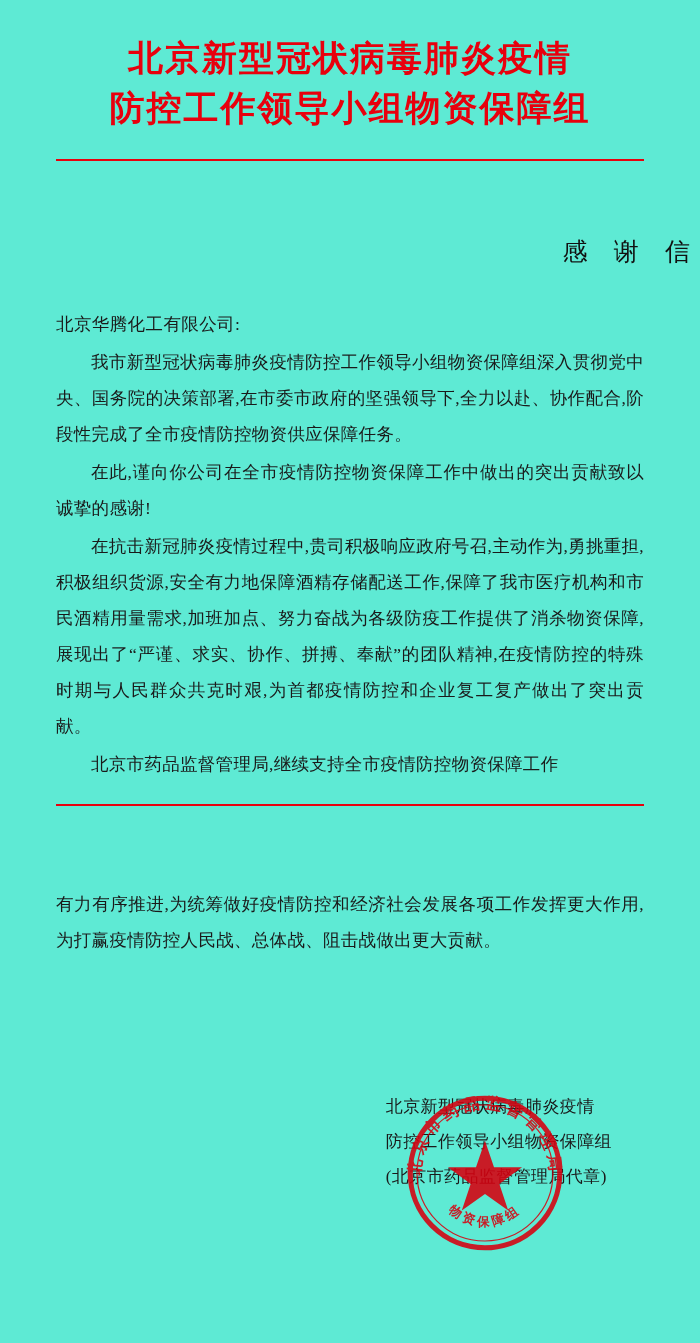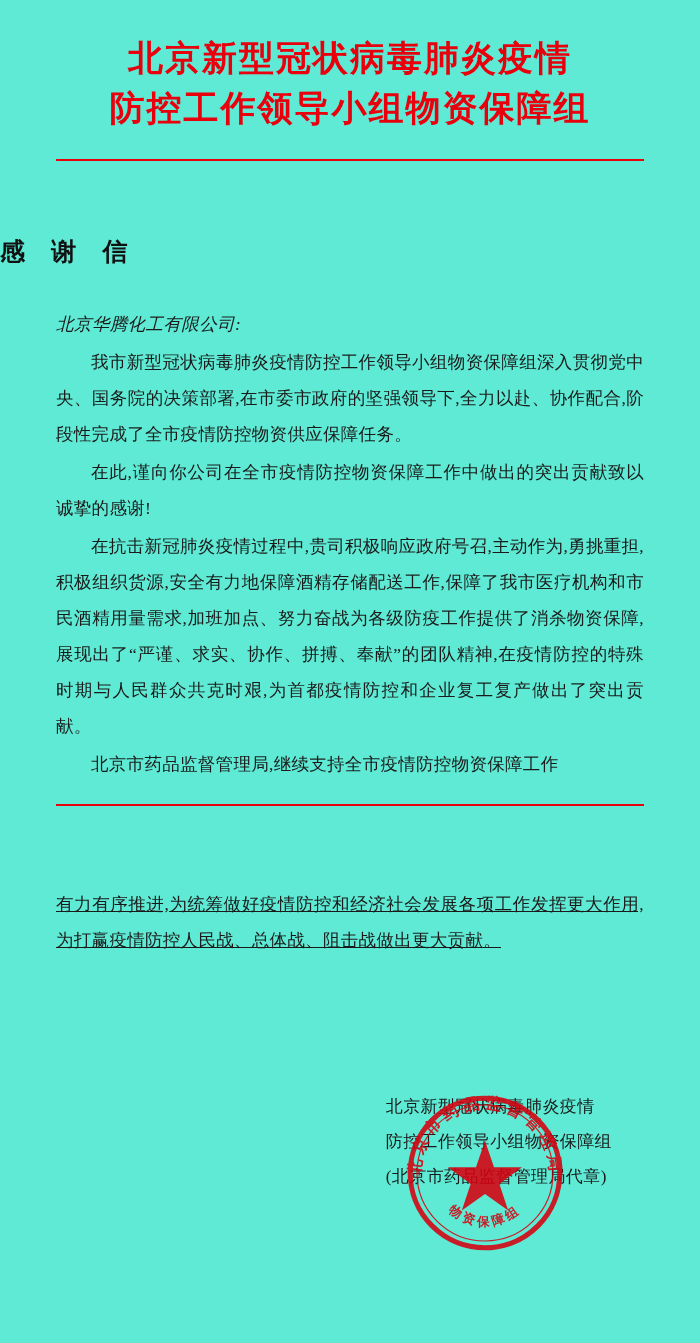--- a/index.html
+++ b/index.html
@@ -38,38 +38,37 @@
     white-space: nowrap;
     font-family: "Liberation Serif", "DejaVu Serif", serif;
   }
   .letterhead-rule {
     margin: 26px 56px 0 56px;
     border-top: 2.5px solid #e8000d;
   }
 
   
   .doc-title {
-    text-align: left;
+    text-align: right;
     font-size: 25px;
-    font-weight: bold;
+    font-weight: normal;
     letter-spacing: 10px;
     margin: 74px 0 0 0;
     color: #111;
   }
 
   
   .body-wrap {
     padding: 0 56px;
     margin-top: 40px;
   }
   .salutation {
     font-size: 17.5px;
     line-height: 1.9;
     letter-spacing: 0.4px;
-    font-style: italic;
   }
   p.para {
     font-size: 17.5px;
     line-height: 2.06;
     letter-spacing: 0.3px;
     margin: 2px 0 0 0;
     text-indent: 2em;
     text-align: justify;
     text-justify: inter-ideograph;
     font-family: Liberation Serif, serif;
@@ -77,21 +76,20 @@
 
   
   .mid-rule {
     margin: 22px 56px 0 56px;
     border-top: 2.5px solid #e8000d;
   }
 
   .cont-wrap {
     padding: 0 56px;
     margin-top: 80px;
-    text-decoration: underline;
   }
   p.cont {
     font-size: 17.5px;
     line-height: 2.06;
     letter-spacing: 0.3px;
     margin: 0;
     text-align: justify;
     text-justify: inter-ideograph;
   }
 

